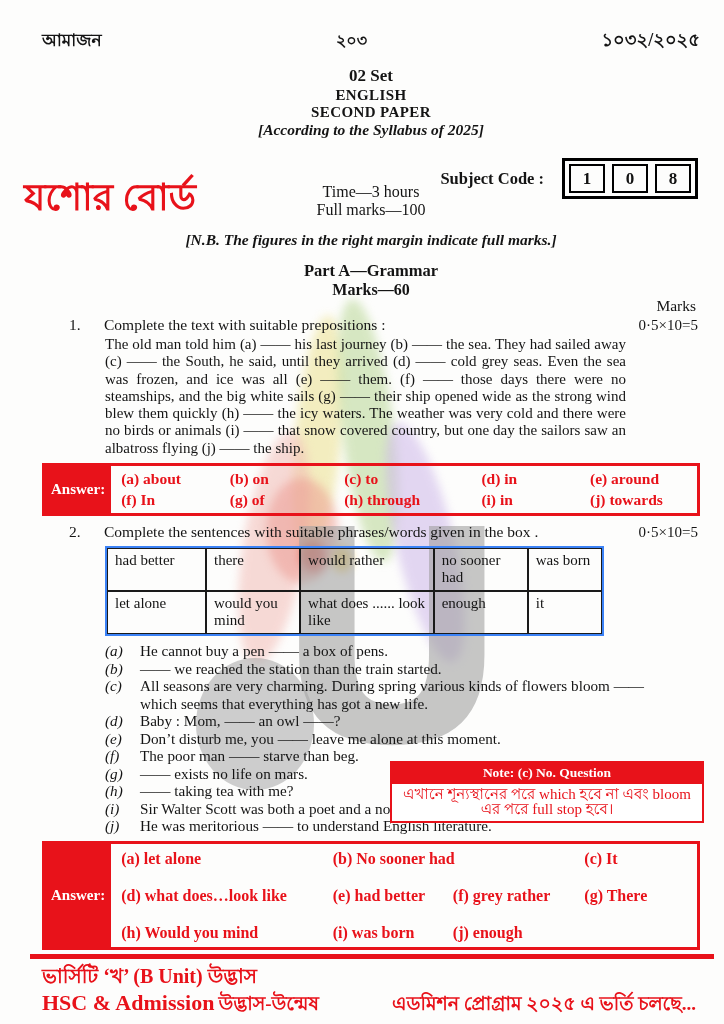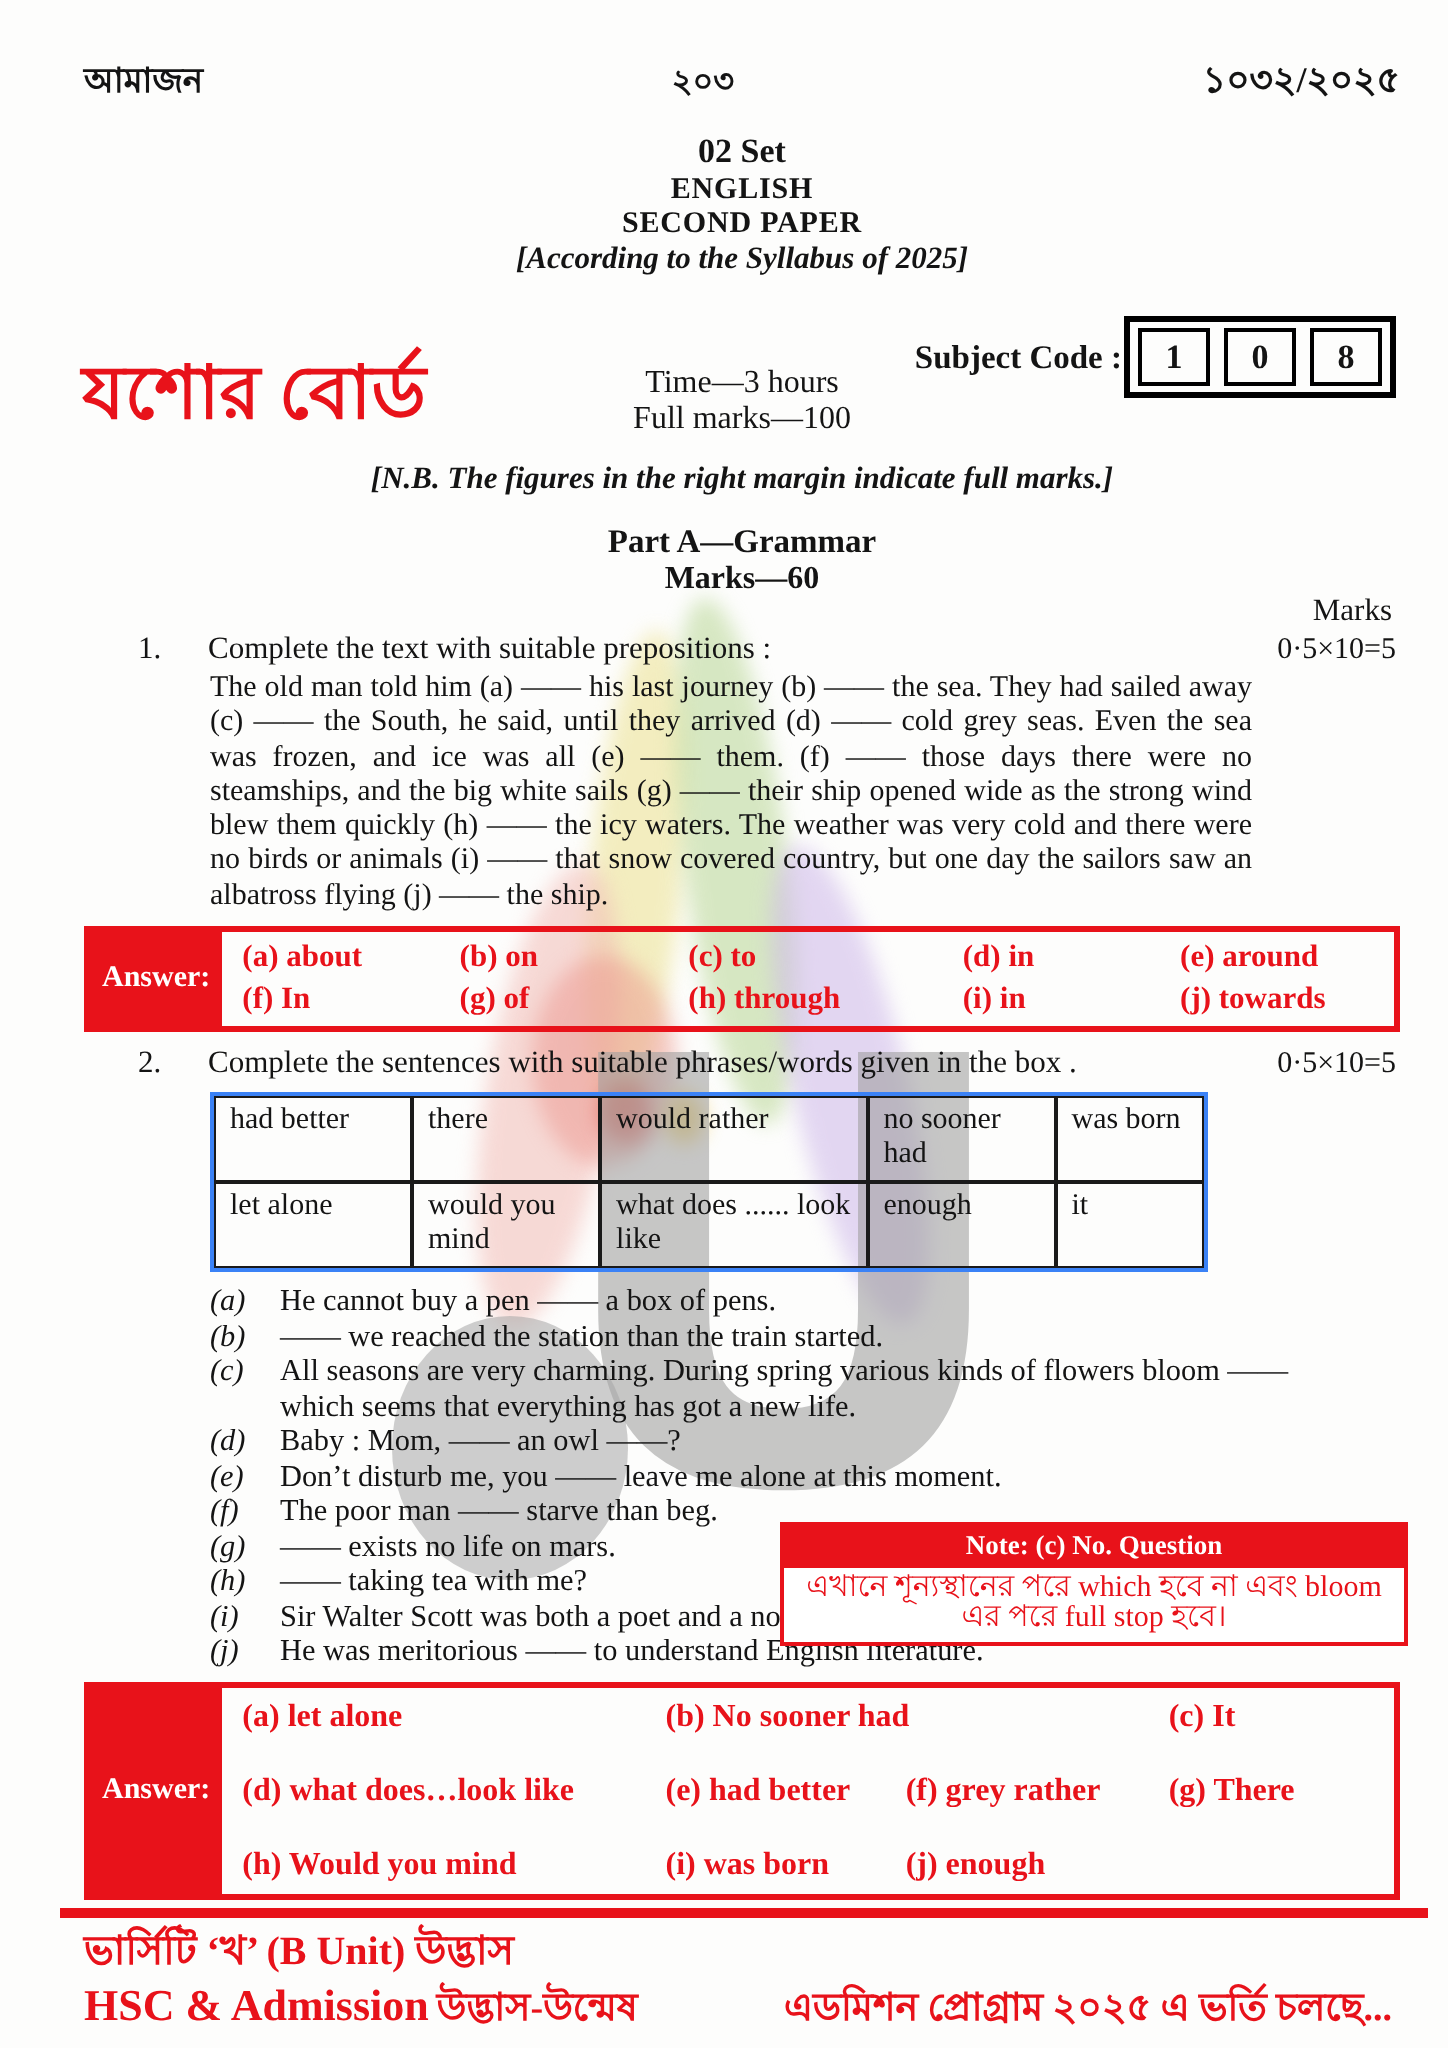--- a/index.html
+++ b/index.html
@@ -31,27 +31,27 @@
   .hdr { display:flex; justify-content:space-between; align-items:baseline; font-weight:bold; font-size:17px; }
   .hdr-center { font-size:16px; }
   .hdr-right { font-size:18px; }
 
   .title-block { text-align:center; }
   .t-set { margin-top:9px; font-size:17px; font-weight:bold; }
   .t-subj { margin-top:1px; font-size:15px; font-weight:bold; letter-spacing:.4px; }
   .t-paper { font-size:15px; font-weight:bold; letter-spacing:.4px; }
   .t-syl { font-size:15.5px; font-weight:bold; font-style:italic; }
 
-  .subj-code { position:absolute; right:26px; top:158px; display:flex; align-items:center; gap:1px; }
+  .subj-code { position:absolute; right:26px; top:158px; display:flex; align-items:center; gap:18px; }
   .sc-label { font-weight:bold; font-size:16.5px; }
   .sc-frame { border:3px solid #000; padding:3px 4px; display:flex; gap:7px; background:transparent; }
   .sc-cell { width:36px; height:29px; border:2.5px solid #000; display:flex; align-items:center; justify-content:center;
              font-weight:bold; font-size:17px; }
 
-  .board { position:absolute; left:41px; top:176px; color:#e8121a; font-weight:bold; font-size:37px;
+  .board { position:absolute; left:24px; top:176px; color:#e8121a; font-weight:bold; font-size:37px;
            font-family:"Liberation Serif", serif; line-height:1.2; }
 
   .t-time { margin-top:44px; text-align:center; font-size:16px; }
   .t-fullmarks { text-align:center; font-size:16px; }
   .t-nb { margin-top:12px; text-align:center; font-size:15.5px; font-weight:bold; font-style:italic; }
 
   .part-head { margin-top:12px; text-align:center; font-size:16.5px; font-weight:bold; }
   .part-marks { text-align:center; font-size:16px;font-weight:bold; }
   .marks-col { text-align:right; font-size:15.5px; margin-top:-2px; padding-right:4px; }
 

